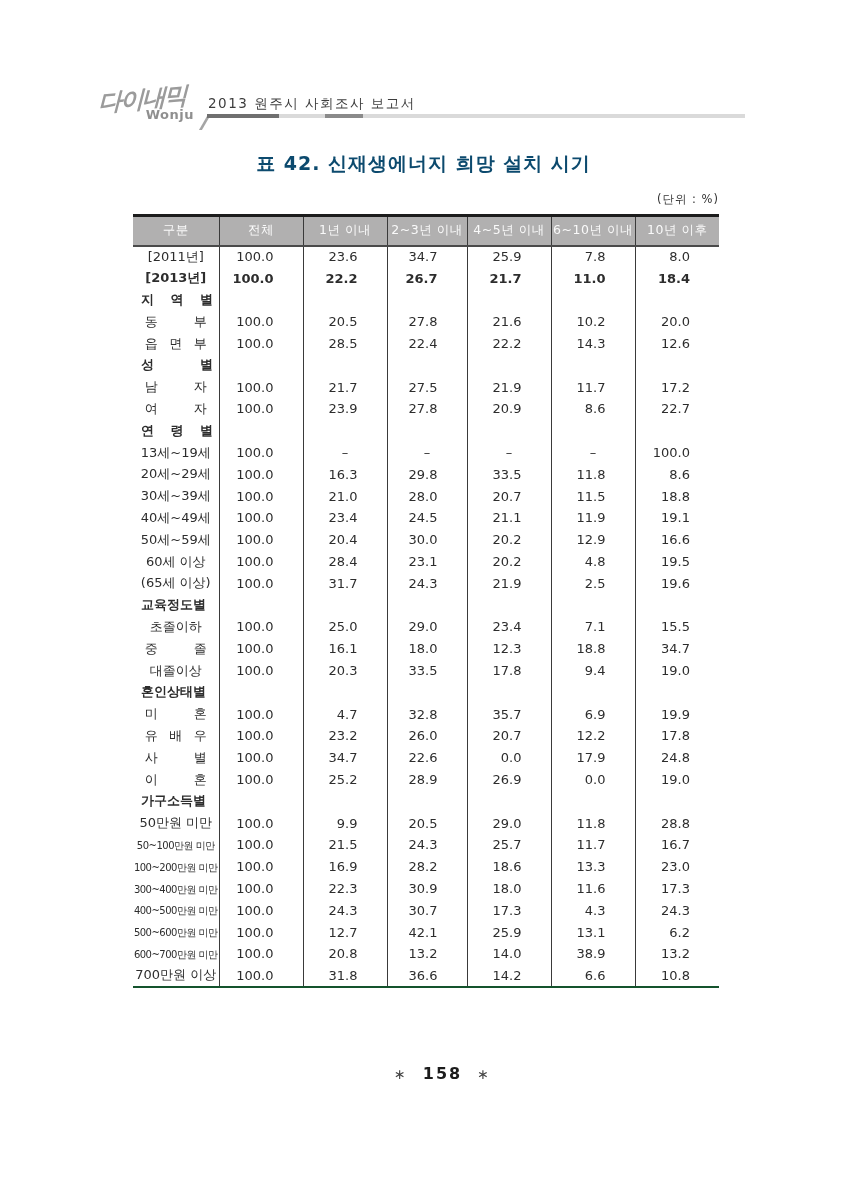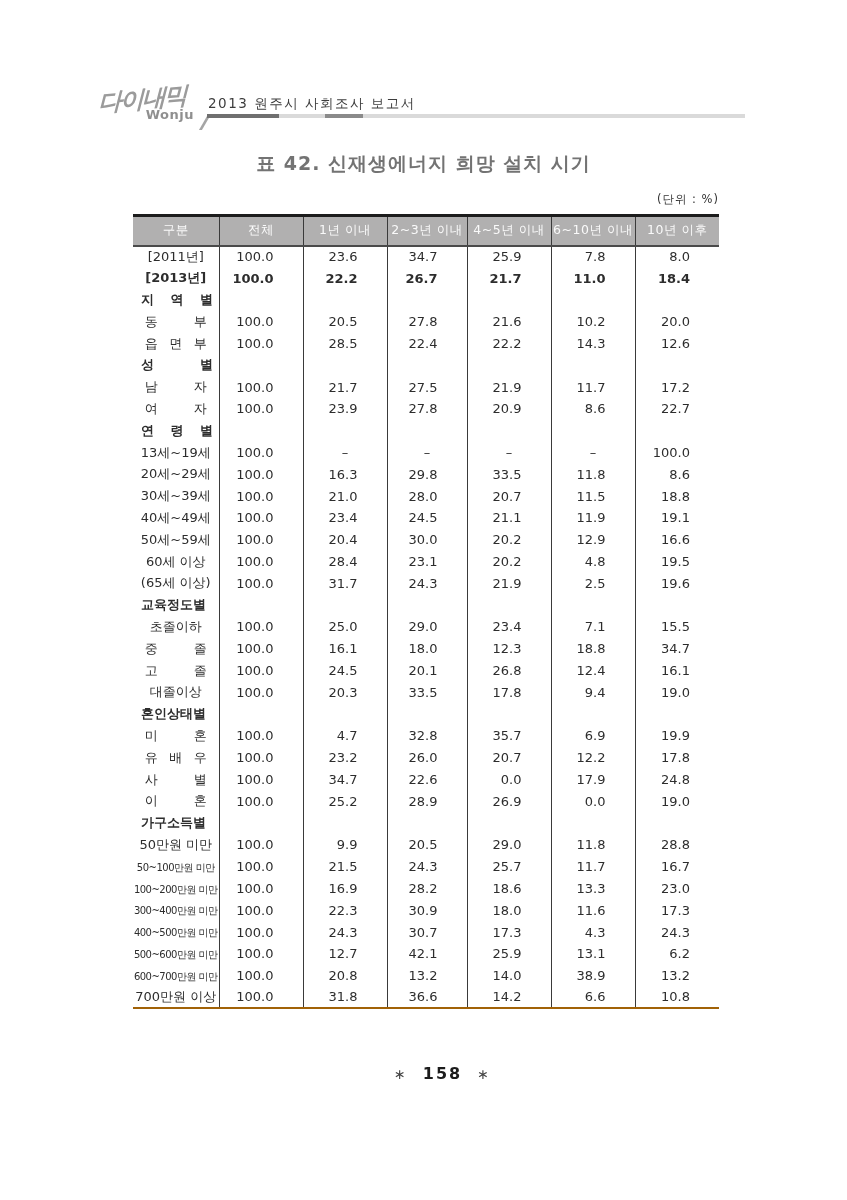--- a/index.html
+++ b/index.html
@@ -29,31 +29,31 @@
   }
   .header-rule { position:absolute; left:207px; top:114px; width:538px; height:4px; display:flex; }
   .header-rule .seg { height:4px; }
   .seg.dark1  { width:72px; background:#6f6f6f; }
   .seg.light1 { width:46px; background:#dadada; }
   .seg.dark2  { width:38px; background:#8a8a8a; }
   .seg.light2 { flex:1; background:#dadada; }
   
   .table-title {
     position:absolute; top:151px; left:0; width:100%; text-align:center;
-    font-size:19px; font-weight:bold; color:#737373; letter-spacing:1px;
+    font-size:19px; font-weight:bold; color:#0c4a6e; letter-spacing:1px;
   }
   .unit-label {
     position:absolute; top:192px; left:133px; width:586px; text-align:right;
     font-size:11.5px; color:#333333; letter-spacing:1px;
   }
   
   table.stat {
     position:absolute; left:133px; top:214px; width:586px;
     border-collapse:collapse; table-layout:fixed;
-    border-top:3px solid #1c1c1c; border-bottom:2px solid #a16207;
+    border-top:3px solid #1c1c1c; border-bottom:2px solid #14532d;
   }
   table.stat th {
     height:30px; background:#b1b0b0; color:#fafafa; font-weight:normal;
     font-size:12.5px; letter-spacing:0.5px; border-bottom:2px solid #4a4a4a;
     white-space:nowrap; overflow:hidden;
   }
   table.stat td { height:21.8px; font-size:13px; color:#2d2d2d; white-space:nowrap; overflow:hidden; }
   table.stat th + th, table.stat td + td { border-left:1px solid #3a3a3a; }
   td.label { text-align:center; }
   td.val   { text-align:right; padding-right:29px; }
@@ -286,29 +286,20 @@
         <tr>
           <td class="label"><span class="spread">중 졸</span></td>
           <td class="val">100.0</td>
           <td class="val">16.1</td>
           <td class="val">18.0</td>
           <td class="val">12.3</td>
           <td class="val">18.8</td>
           <td class="val">34.7</td>
         </tr>
         <tr>
-          <td class="label"><span class="spread">고 졸</span></td>
-          <td class="val">100.0</td>
-          <td class="val">24.5</td>
-          <td class="val">20.1</td>
-          <td class="val">26.8</td>
-          <td class="val">12.4</td>
-          <td class="val">16.1</td>
-        </tr>
-        <tr>
           <td class="label"><span>대졸이상</span></td>
           <td class="val">100.0</td>
           <td class="val">20.3</td>
           <td class="val">33.5</td>
           <td class="val">17.8</td>
           <td class="val">9.4</td>
           <td class="val">19.0</td>
         </tr>
         <tr class="section">
           <td class="label"><span class="spread-section">혼인상태별</span></td>

